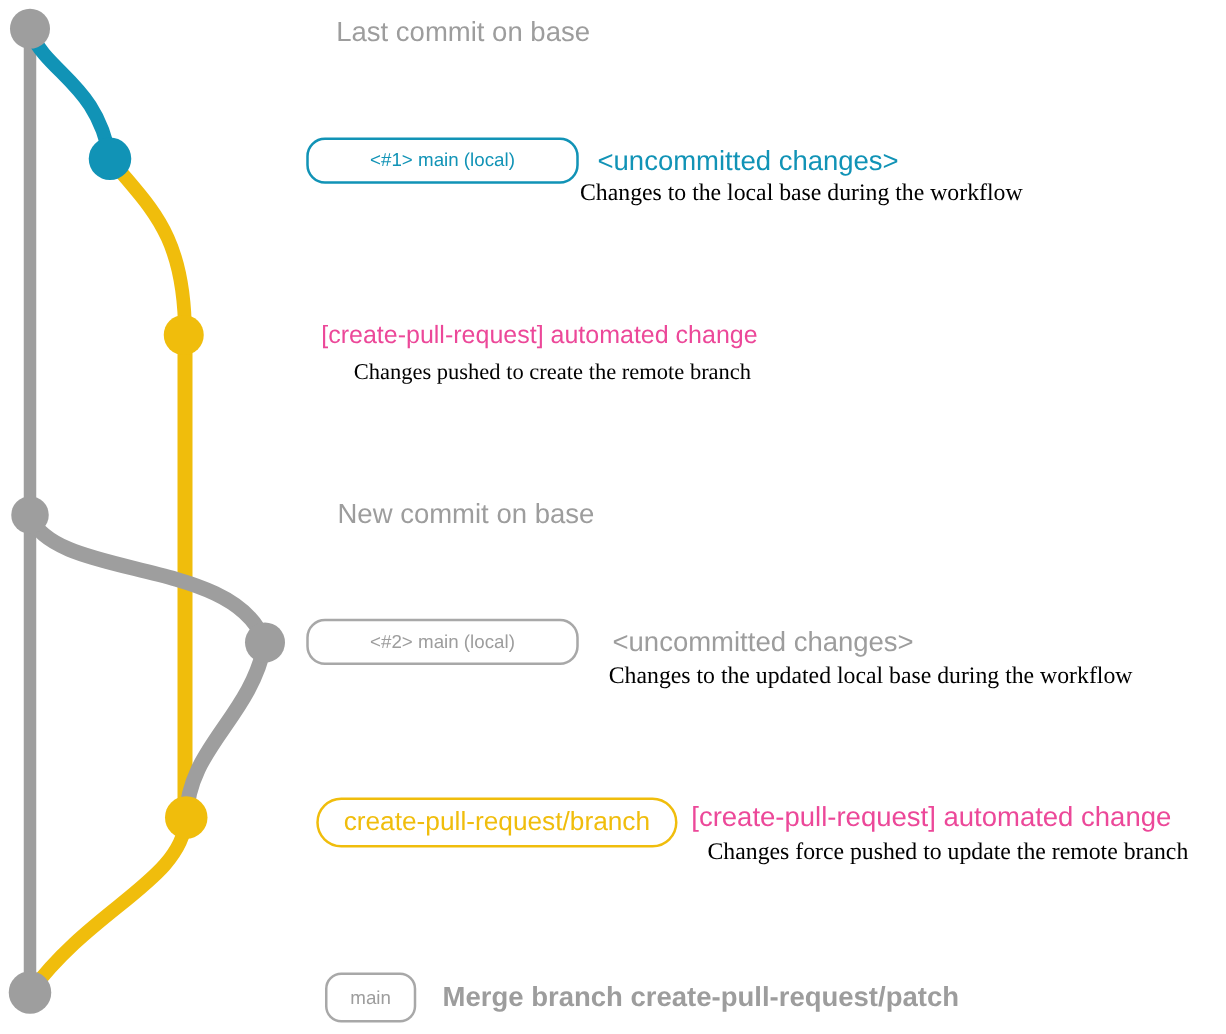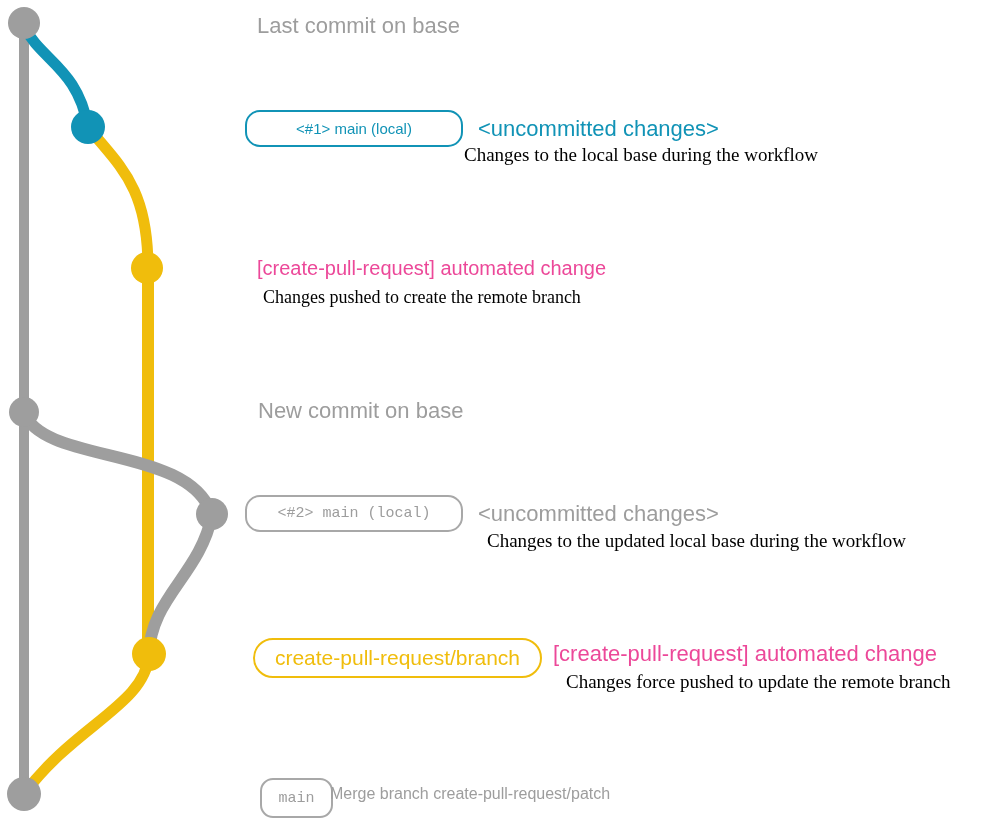--- a/index.html
+++ b/index.html
@@ -7,63 +7,63 @@
     position: relative;
     width: 981px;
     height: 827px;
     background: #ffffff;
     font-family: "Liberation Sans", sans-serif;
     overflow: hidden;
   }
   .graph-svg { position: absolute; left: 0; top: 0; }
 
   .note { position: absolute; font-size: 22px; white-space: nowrap; }
-  .gray-text   { color: #9d9d9d; }
+  .gray-text   { color: #9d9d9d; margin-left: 12px; }
   .teal-text   { color: #1193b6; }
   .yellow-text { color: #ec4899; }
 
   .badge {
     position: absolute;
     box-sizing: border-box;
     display: flex;
     align-items: center;
     justify-content: center;
     border: 2px solid;
     border-radius: 15px;
     font-size: 15px;
     white-space: nowrap;
     background: #ffffff;
   }
   .badge-teal   { border-color: #1193b6; color: #1193b6; }
-  .badge-gray   { border-color: #a8a8a8; color: #9d9d9d; font-family: Liberation Mono, monospace; }
+  .badge-gray   { border-color: #a8a8a8; color: #9d9d9d; }
   .badge-yellow { border-color: #f0bd0c; color: #f0bd0c; border-radius: 20px; }
 
   .desc {
     position: absolute;
     font-family: "Liberation Serif", serif;
     color: #000000;
     font-size: 19px;
     white-space: nowrap;
   }
 
   #lbl-last-commit { left: 257px; top: 13px; }
   #badge-main-1    { left: 245px; top: 110px; width: 218px; height: 37px; }
   #status-1        { left: 478px; top: 116px; }
   #desc-1          { left: 464px; top: 144px; }
   #msg-1           { left: 257px; top: 257px; font-size: 20px; }
-  #desc-2          { left: 263px; top: 287px; font-size: 18px; }
+  #desc-2          { left: 283px; top: 287px; font-size: 18px; }
   #lbl-new-commit  { left: 258px; top: 398px; text-align: right; }
   #badge-main-2    { left: 245px; top: 495px; width: 218px; height: 37px; }
   #status-2        { left: 478px; top: 501px; }
   #desc-3          { left: 487px; top: 530px; }
   #badge-patch     { left: 253px; top: 638px; width: 289px; height: 40px; font-size: 21px; }
   #msg-2           { left: 553px; top: 641px; }
   #desc-4          { left: 566px; top: 671px; }
   #badge-main      { left: 260px; top: 778px; width: 73px; height: 40px; border-radius: 13px; }
-  #lbl-merge       { left: 330px; top: 785px; font-size: 16px; }
+  #lbl-merge       { left: 342px; top: 785px; font-size: 22px; font-weight: bold; }
 </style>
 </head>
 <body>
 
 <div class="canvas">
 
   <svg class="graph-svg" width="981" height="827" viewBox="0 0 981 827">
 
     <path d="M 149 655 C 145 705, 75 725, 24 794" fill="none" stroke-width="11" stroke-linecap="round" stroke="#f0bd0c"></path>
 

